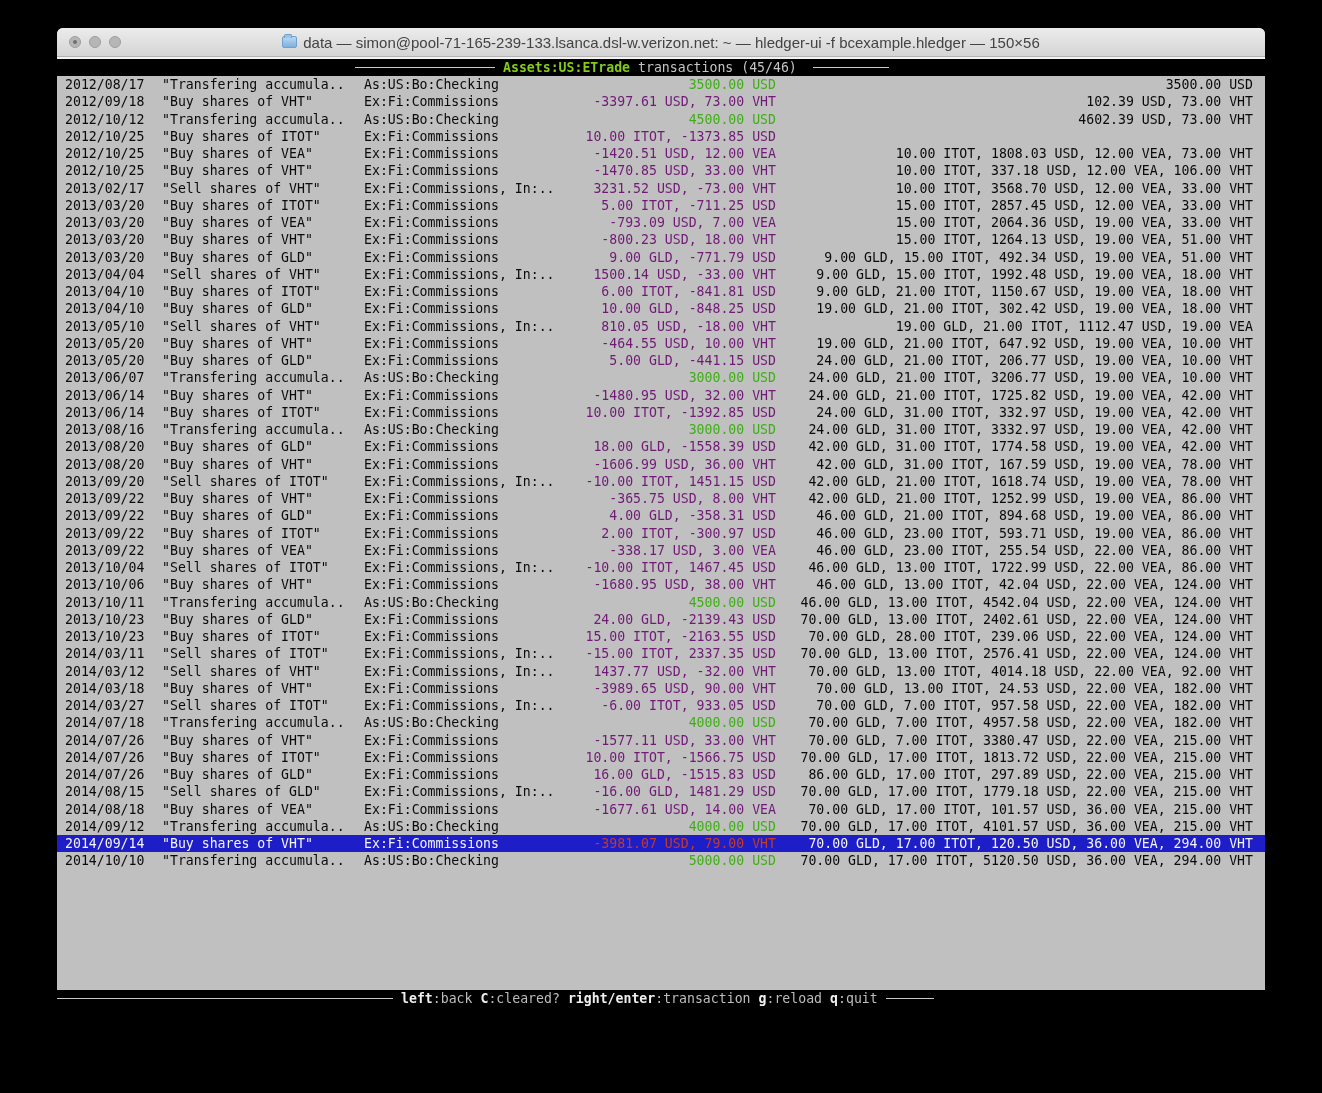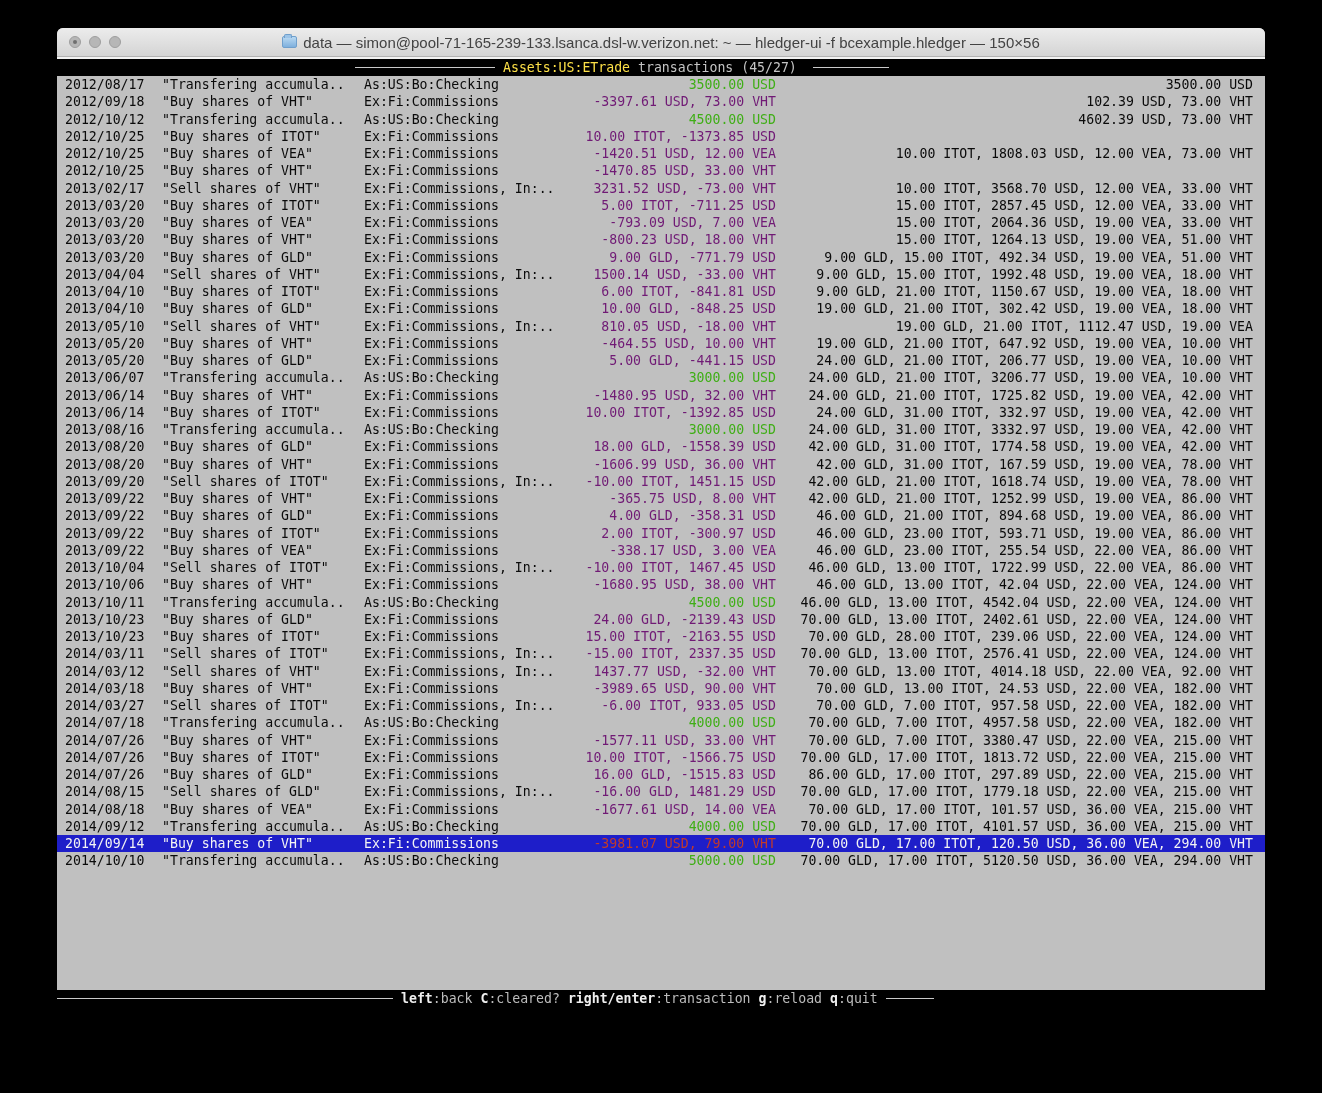--- a/index.html
+++ b/index.html
@@ -32,21 +32,21 @@
             font-family:"DejaVu Sans Mono",monospace;font-size:13.2px;
             line-height:17.25px;color:#0a0a0a;position:relative;}
   .top-gap{height:2px;background:#f2f2f2;}
 
   .screen-header{height:17px;background:#000;display:flex;align-items:center;
                  white-space:pre;}
   .screen-header .spacer-l{width:298px;}
   .hline{height:0;border-top:1px solid #c9c9c9;}
   .screen-header .line-l{width:140px;margin-right:8px;}
   .screen-header .line-r{width:76px;margin-left:8px;}
-  .screen-header .acct-bold{color:#fde047;font-weight:normal;}
+  .screen-header .acct-bold{color:#84cc16;font-weight:bold;}
   .screen-header .hdr-rest{color:#c4c4c4;}
 
   .tx-list{}
   .row{height:17.25px;display:flex;white-space:pre;}
   .row .c{display:block;overflow:hidden;}
   .pad-l{width:8px;flex:none;}
   .date{width:81px;flex:none;}
   .sep{width:16px;flex:none;}
   .desc{width:202px;flex:none;}
   .acct{width:210px;flex:none;}
@@ -83,21 +83,21 @@
     </div>
   </div>
 
   <div class="terminal">
     <div class="top-gap"></div>
 
     <div class="screen-header">
       <span class="spacer-l"></span>
       <span class="hline line-l"></span>
       <span class="acct-bold">Assets:US:ETrade</span>
-      <span class="hdr-rest"> <span>transactions (45/27)</span> </span>
+      <span class="hdr-rest"> <span>transactions (45/46)</span> </span>
       <span class="hline line-r"></span>
     </div>
 
     <div class="tx-list">
         <div class="row">
         <span class="c pad-l"></span>
         <span class="c date">2012/08/17</span>
         <span class="c sep"></span>
         <span class="c desc">"Transfering accumula..</span>
         <span class="c acct">As:US:Bo:Checking</span>
@@ -139,20 +139,21 @@
         <span class="c amt negative">-1420.51 USD, 12.00 VEA</span>
         <span class="c bal">10.00 ITOT, 1808.03 USD, 12.00 VEA, 73.00 VHT</span>
       </div>
         <div class="row">
         <span class="c pad-l"></span>
         <span class="c date">2012/10/25</span>
         <span class="c sep"></span>
         <span class="c desc">"Buy shares of VHT"</span>
         <span class="c acct">Ex:Fi:Commissions</span>
         <span class="c amt negative">-1470.85 USD, 33.00 VHT</span>
+        <span class="c bal">10.00 ITOT, 337.18 USD, 12.00 VEA, 106.00 VHT</span>
       </div>
         <div class="row">
         <span class="c pad-l"></span>
         <span class="c date">2013/02/17</span>
         <span class="c sep"></span>
         <span class="c desc">"Sell shares of VHT"</span>
         <span class="c acct">Ex:Fi:Commissions, In:..</span>
         <span class="c amt negative">3231.52 USD, -73.00 VHT</span>
         <span class="c bal">10.00 ITOT, 3568.70 USD, 12.00 VEA, 33.00 VHT</span>
       </div>

